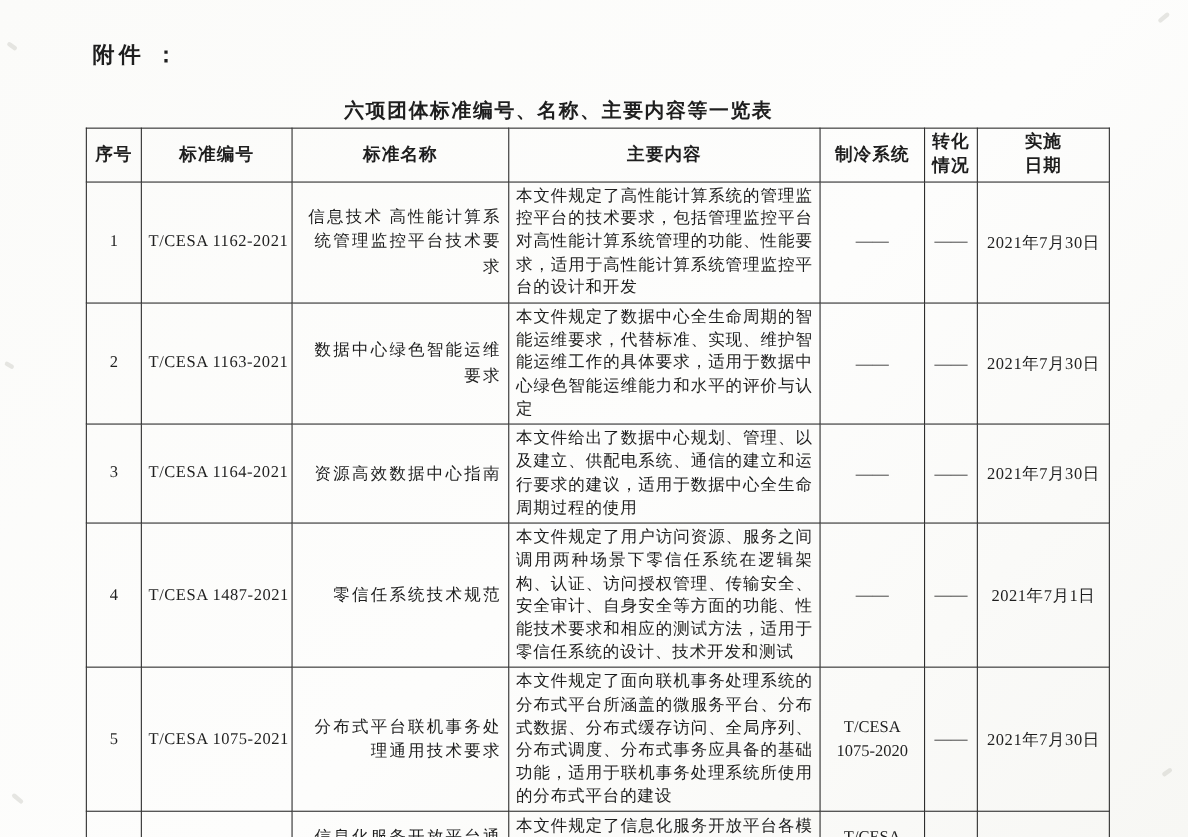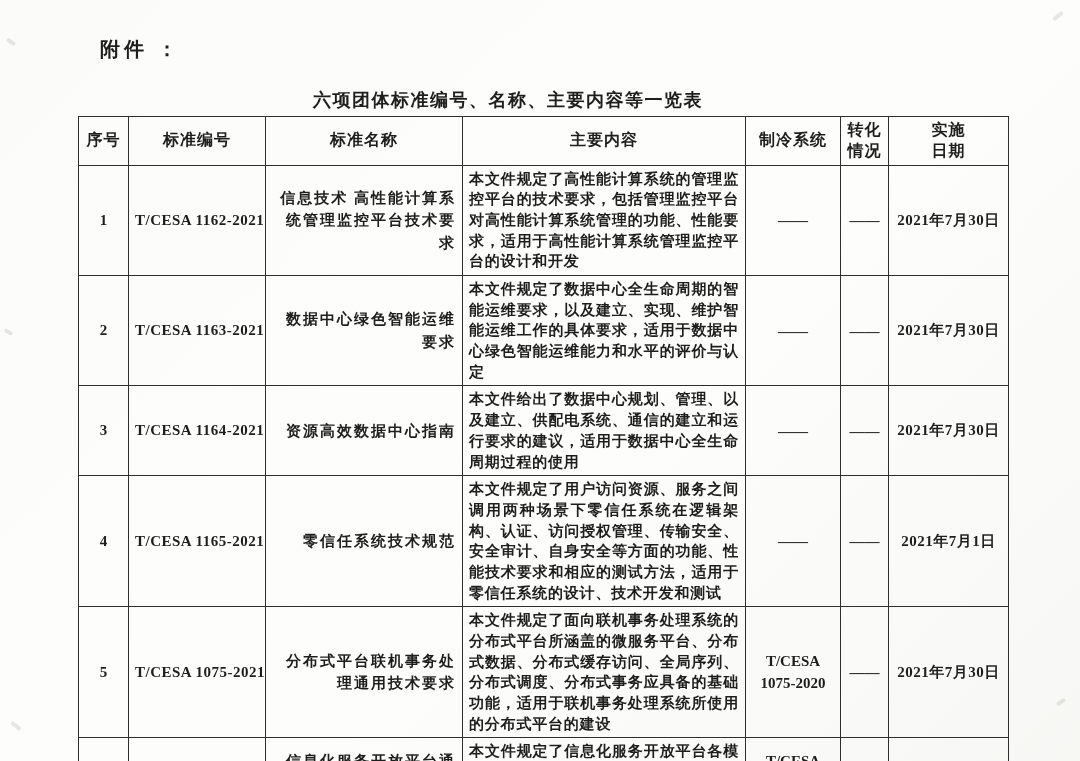--- a/index.html
+++ b/index.html
@@ -15,21 +15,21 @@
     color: #1e1e1e;
     overflow: hidden;
   }
   .page {
     position: absolute;
     inset: 0;
     background: linear-gradient(135deg, #fbfbf9 0%, #fdfdfc 55%, #f7f7f4 100%);
   }
   .attachment-label {
     position: absolute;
-    left: 100px;
+    left: 84px;
     top: 36px;
     font-size: 20px;
     font-weight: bold;
     letter-spacing: 4px;
   }
   .doc-title {
     position: absolute;
     left: 0;
     top: 88px;
     width: 1016px;
@@ -44,21 +44,21 @@
     top: 116px;
     width: 930px;
     border-collapse: collapse;
     table-layout: fixed;
     font-size: 15px;
   }
   table.standards td, table.standards th {
     border: 1.6px solid #2e2e2e;
     padding: 3px 6px;
     vertical-align: middle;
-    font-weight: bold;
+    font-weight: normal;
   }
   table.standards th {
     font-weight: bold;
     font-size: 16px;
     text-align: center;
     letter-spacing: 1px;
   }
   col.c-index  { width: 50px; }
   col.c-number { width: 137px; }
   col.c-name   { width: 197px; }
@@ -169,37 +169,37 @@
         <td class="cell-name">信息技术 高性能计算系统管理监控平台技术要求</td>
         <td class="cell-content">本文件规定了高性能计算系统的管理监控平台的技术要求，包括管理监控平台对高性能计算系统管理的功能、性能要求，适用于高性能计算系统管理监控平台的设计和开发</td>
         <td class="cell-repl">——</td>
         <td class="cell-conv">——</td>
         <td class="cell-date">2021年7月30日</td>
       </tr>
       <tr class="r2">
         <td class="cell-index">2</td>
         <td class="cell-number">T/CESA 1163-2021</td>
         <td class="cell-name">数据中心绿色智能运维要求</td>
-        <td class="cell-content">本文件规定了数据中心全生命周期的智能运维要求，以及建立、实现、维护智能运维工作的具体要求，适用于数据中心绿色智能运维能力和水平的评价与认定</td>
+        <td class="cell-content">本文件规定了数据中心全生命周期的智能运维要求，代替标准、实现、维护智能运维工作的具体要求，适用于数据中心绿色智能运维能力和水平的评价与认定</td>
         <td class="cell-repl">——</td>
         <td class="cell-conv">——</td>
         <td class="cell-date">2021年7月30日</td>
       </tr>
       <tr class="r3">
         <td class="cell-index">3</td>
         <td class="cell-number">T/CESA 1164-2021</td>
         <td class="cell-name">资源高效数据中心指南</td>
         <td class="cell-content">本文件给出了数据中心规划、管理、以及建立、供配电系统、通信的建立和运行要求的建议，适用于数据中心全生命周期过程的使用</td>
         <td class="cell-repl">——</td>
         <td class="cell-conv">——</td>
         <td class="cell-date">2021年7月30日</td>
       </tr>
       <tr class="r4">
         <td class="cell-index">4</td>
-        <td class="cell-number">T/CESA 1165-2021</td>
+        <td class="cell-number">T/CESA 1487-2021</td>
         <td class="cell-name">零信任系统技术规范</td>
         <td class="cell-content">本文件规定了用户访问资源、服务之间调用两种场景下零信任系统在逻辑架构、认证、访问授权管理、传输安全、安全审计、自身安全等方面的功能、性能技术要求和相应的测试方法，适用于零信任系统的设计、技术开发和测试</td>
         <td class="cell-repl">——</td>
         <td class="cell-conv">——</td>
         <td class="cell-date">2021年7月1日</td>
       </tr>
       <tr class="r5">
         <td class="cell-index">5</td>
         <td class="cell-number">T/CESA 1075-2021</td>
         <td class="cell-name">分布式平台联机事务处理通用技术要求</td>

